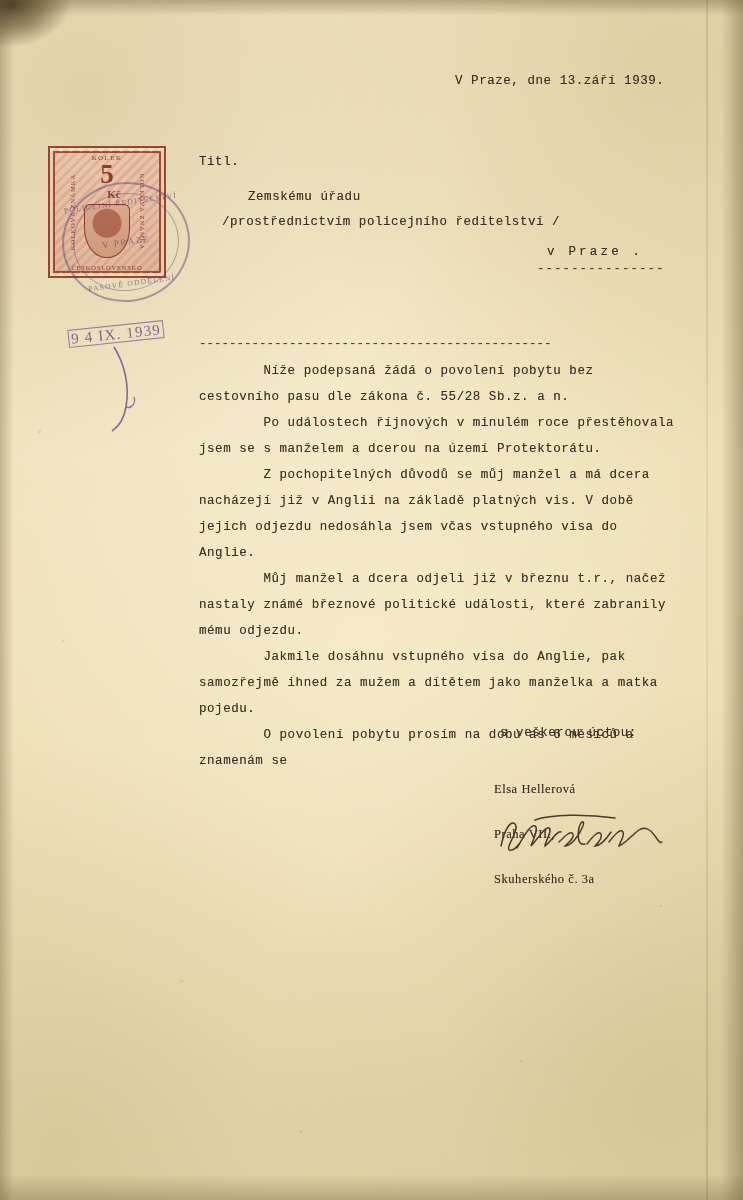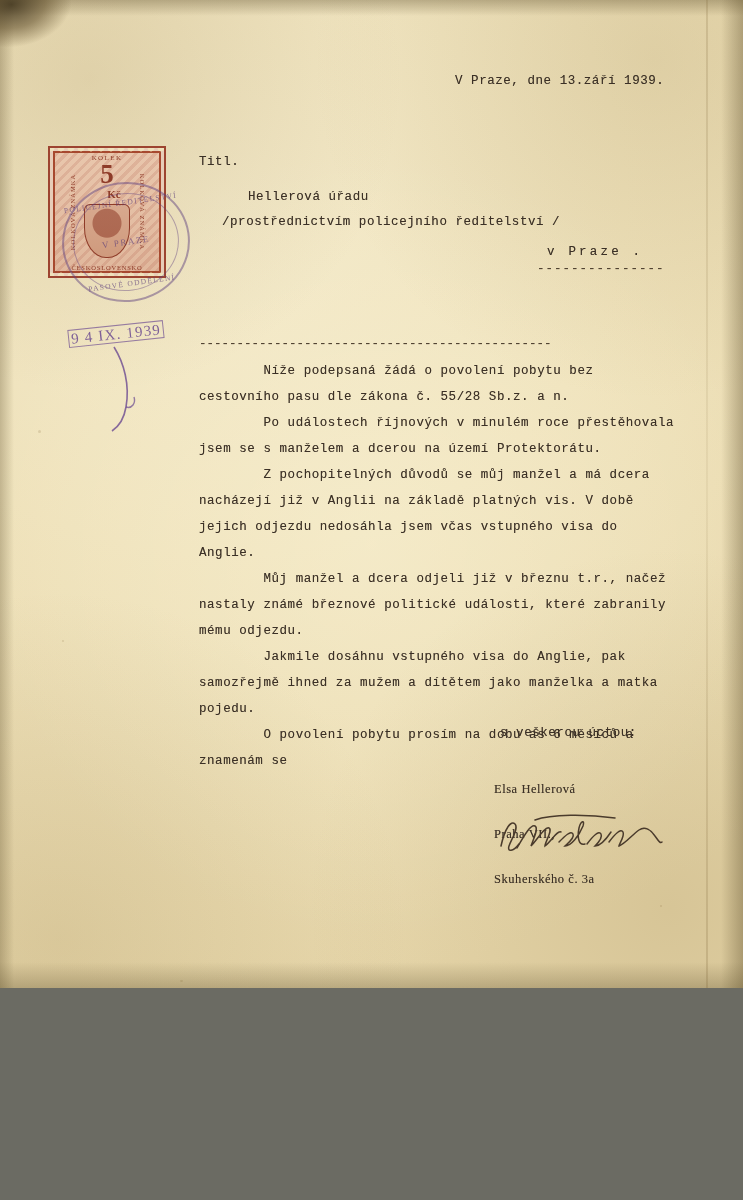--- a/index.html
+++ b/index.html
@@ -11,21 +11,21 @@
     width: 743px;
     height: 1200px;
     overflow: hidden;
     font-family: "Liberation Mono", "DejaVu Sans Mono", monospace;
   }
 
   
   #page {
     position: relative;
     width: 743px;
-    height: 988px;
+    height: 1200px;
     background:
       radial-gradient(ellipse 120% 80% at 30% 20%, #f3e9c9 0%, #efe2bb 45%, #e7d7ab 100%);
     overflow: hidden;
   }
   
   #page::before {
     content: "";
     position: absolute;
     inset: 0;
     background:
@@ -284,21 +284,21 @@
 
   <div id="margin-datestamp">
     <span class="boxed">9 4 IX. 1939</span>
   </div>
   <svg id="margin-squiggle" viewBox="0 0 40 90">
     <path d="M10 2 C 20 18, 26 40, 22 62 C 20 74, 14 82, 8 86" fill="none" stroke="#6b4a91" stroke-width="1.6" opacity=".8"></path>
     <path d="M22 62 C 28 64, 32 58, 30 52" fill="none" stroke="#6b4a91" stroke-width="1.4" opacity=".7"></path>
   </svg>
 
   <div class="tw" id="salutation">Titl.</div>
-  <div class="tw" id="addressee">Hellerová úřadu</div>
+  <div class="tw" id="addressee">Zemskému úřadu</div>
   <div class="tw" id="via-line">/prostřednictvím policejního ředitelství /</div>
   <div class="tw" id="city-line">v Praze .</div>
   <div class="tw" id="city-rule">---------------</div>
 
   <div class="tw" id="subject-rule">-----------------------------------------------</div>
 
   <div class="tw block" id="body">        Níže podepsaná žádá o povolení pobytu bez cestovního pasu dle zákona č. 55/28 Sb.z. a n.
         Po událostech říjnových v minulém roce přestěhovala jsem se s manželem a dcerou na území Protektorátu.
         Z pochopitelných důvodů se můj manžel a má dcera nacházejí již v Anglii na základě platných vis. V době jejich odjezdu nedosáhla jsem včas vstupného visa do Anglie.
         Můj manžel a dcera odjeli již v březnu t.r., načež nastaly známé březnové politické události, které zabranily mému odjezdu.

